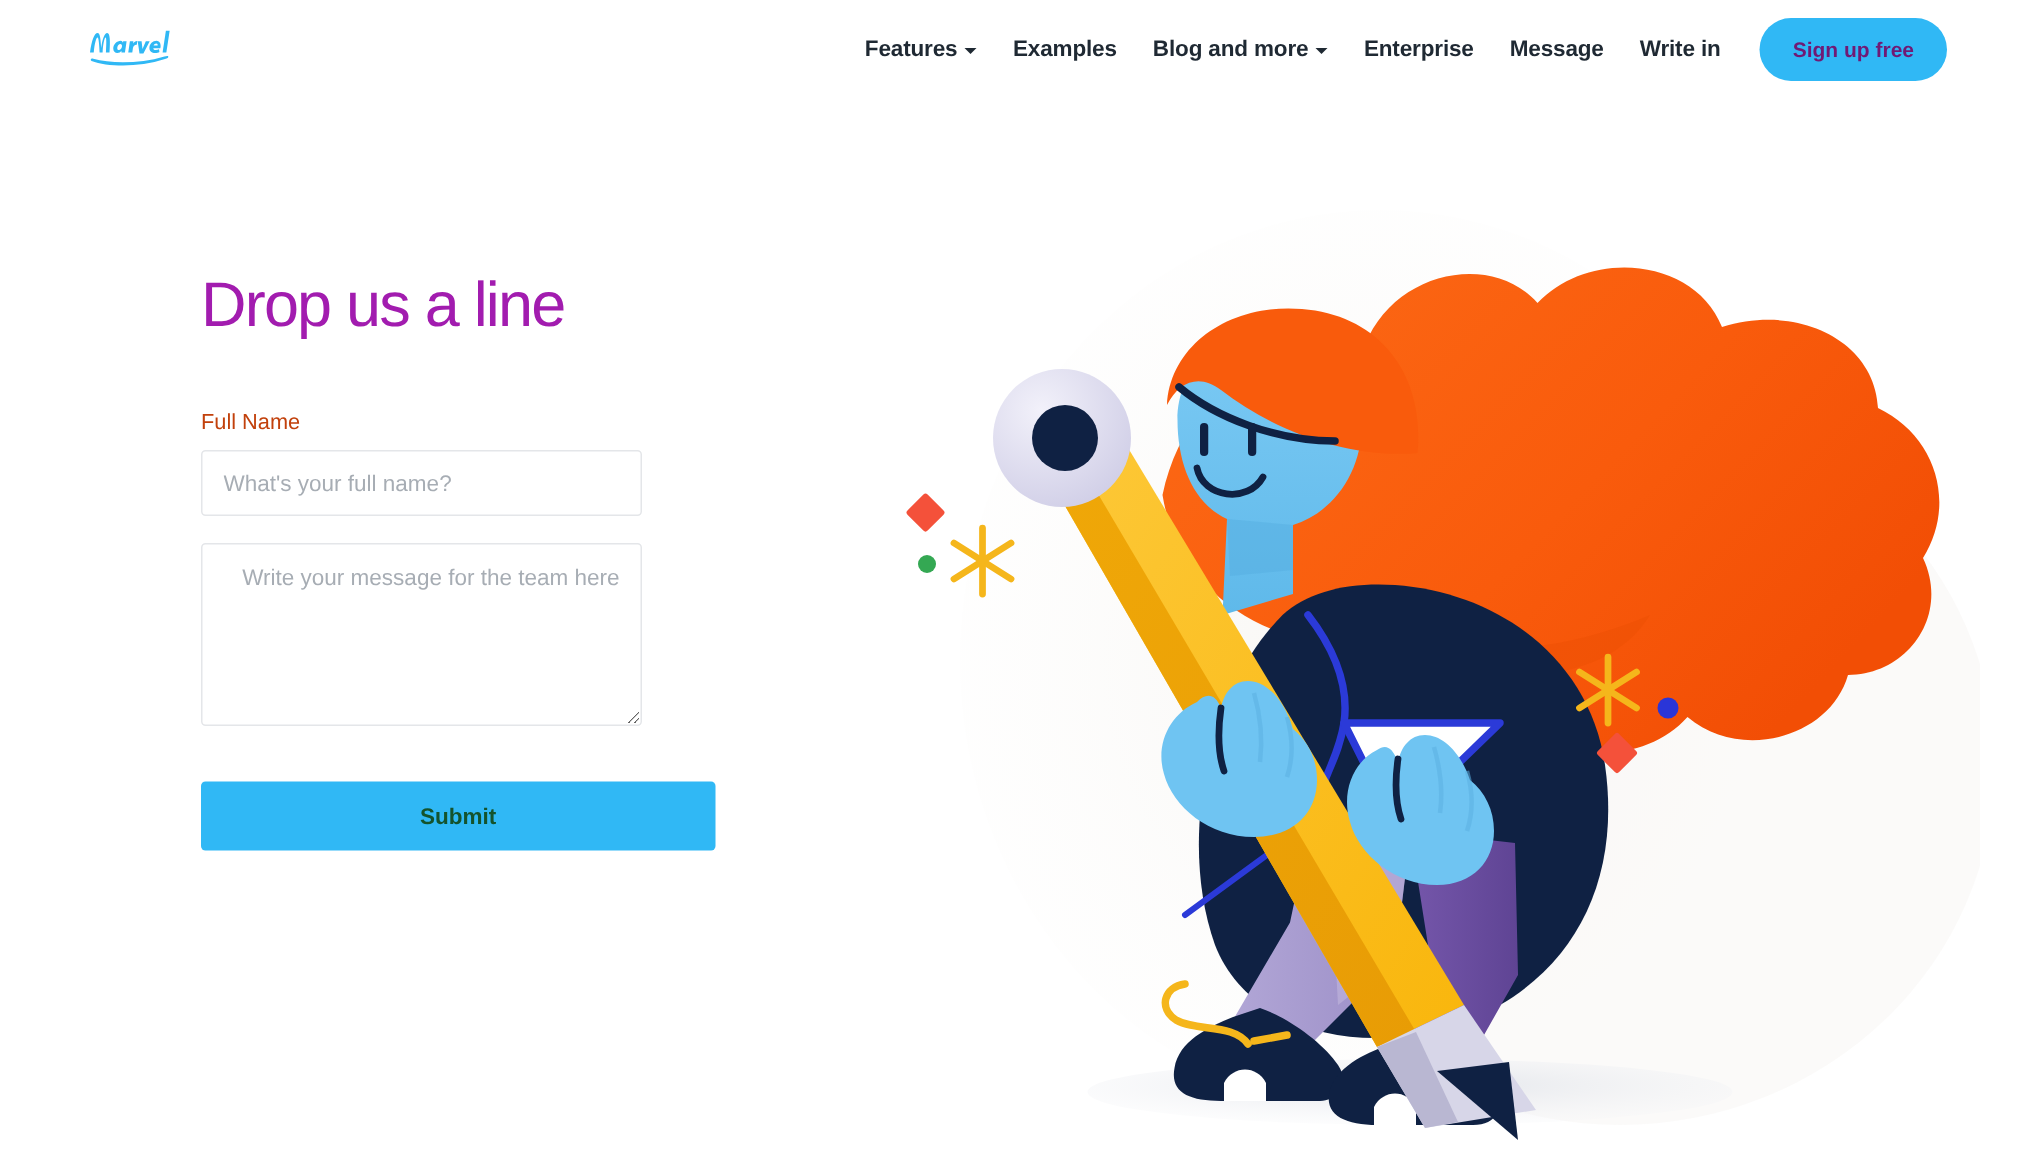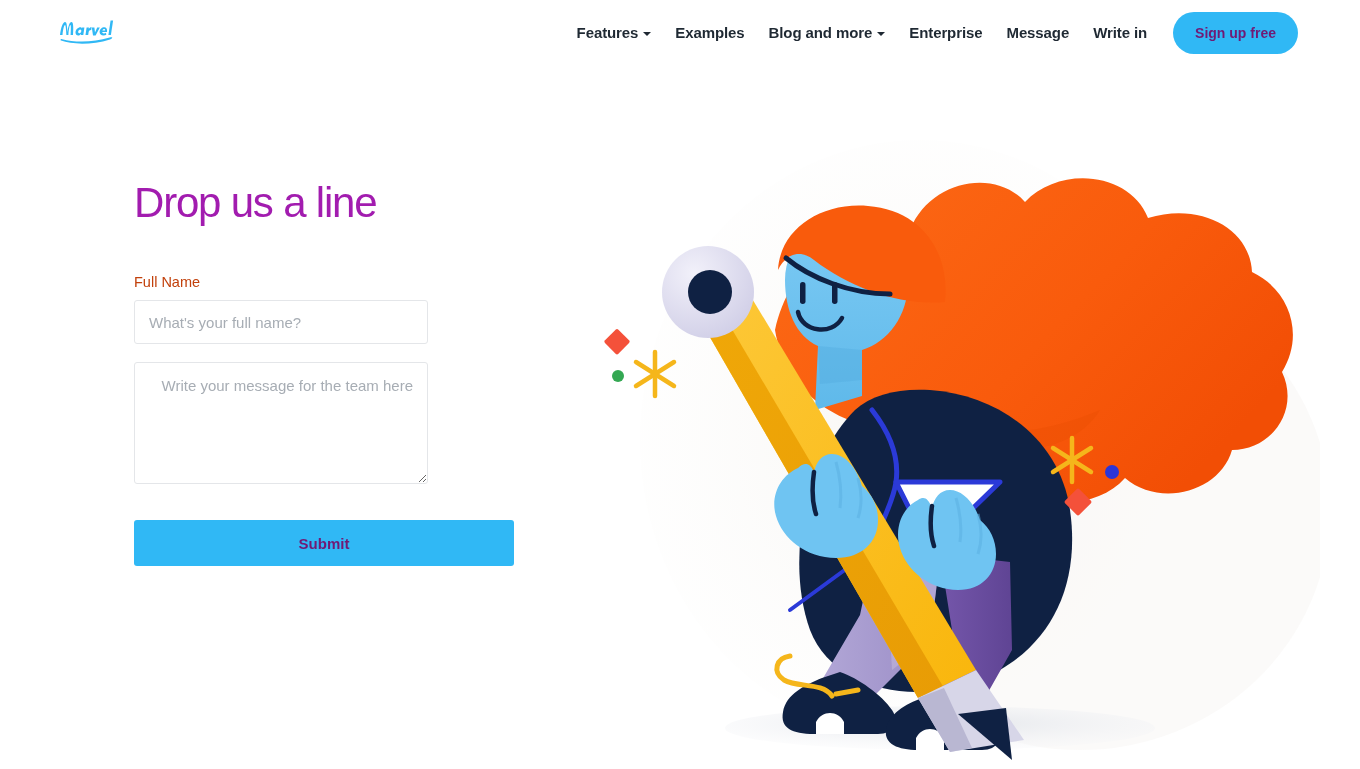--- a/index.html
+++ b/index.html
@@ -90,24 +90,24 @@
   .text-input::placeholder, .text-area::placeholder { color: #a7adb4; }
   .text-area {
     height: 122px;
     resize: vertical;
     line-height: 1.45;
     padding-top: 12px;
     text-align: right;
   }
   .submit-btn {
     margin-top: 14px;
-    width: 380px; height: 46px;
+    width: 343px; height: 46px;
     background: #30b8f5;
     border: none; border-radius: 3px;
-    color: #701a75;
+    color: #14532d;
     font-family: "Liberation Sans", sans-serif;
     font-size: 15px; font-weight: bold;
     cursor: pointer;
   }
 
   
   .illustration {
     position: absolute;
     left: 600px; top: 110px;
     width: 720px; height: 660px;

